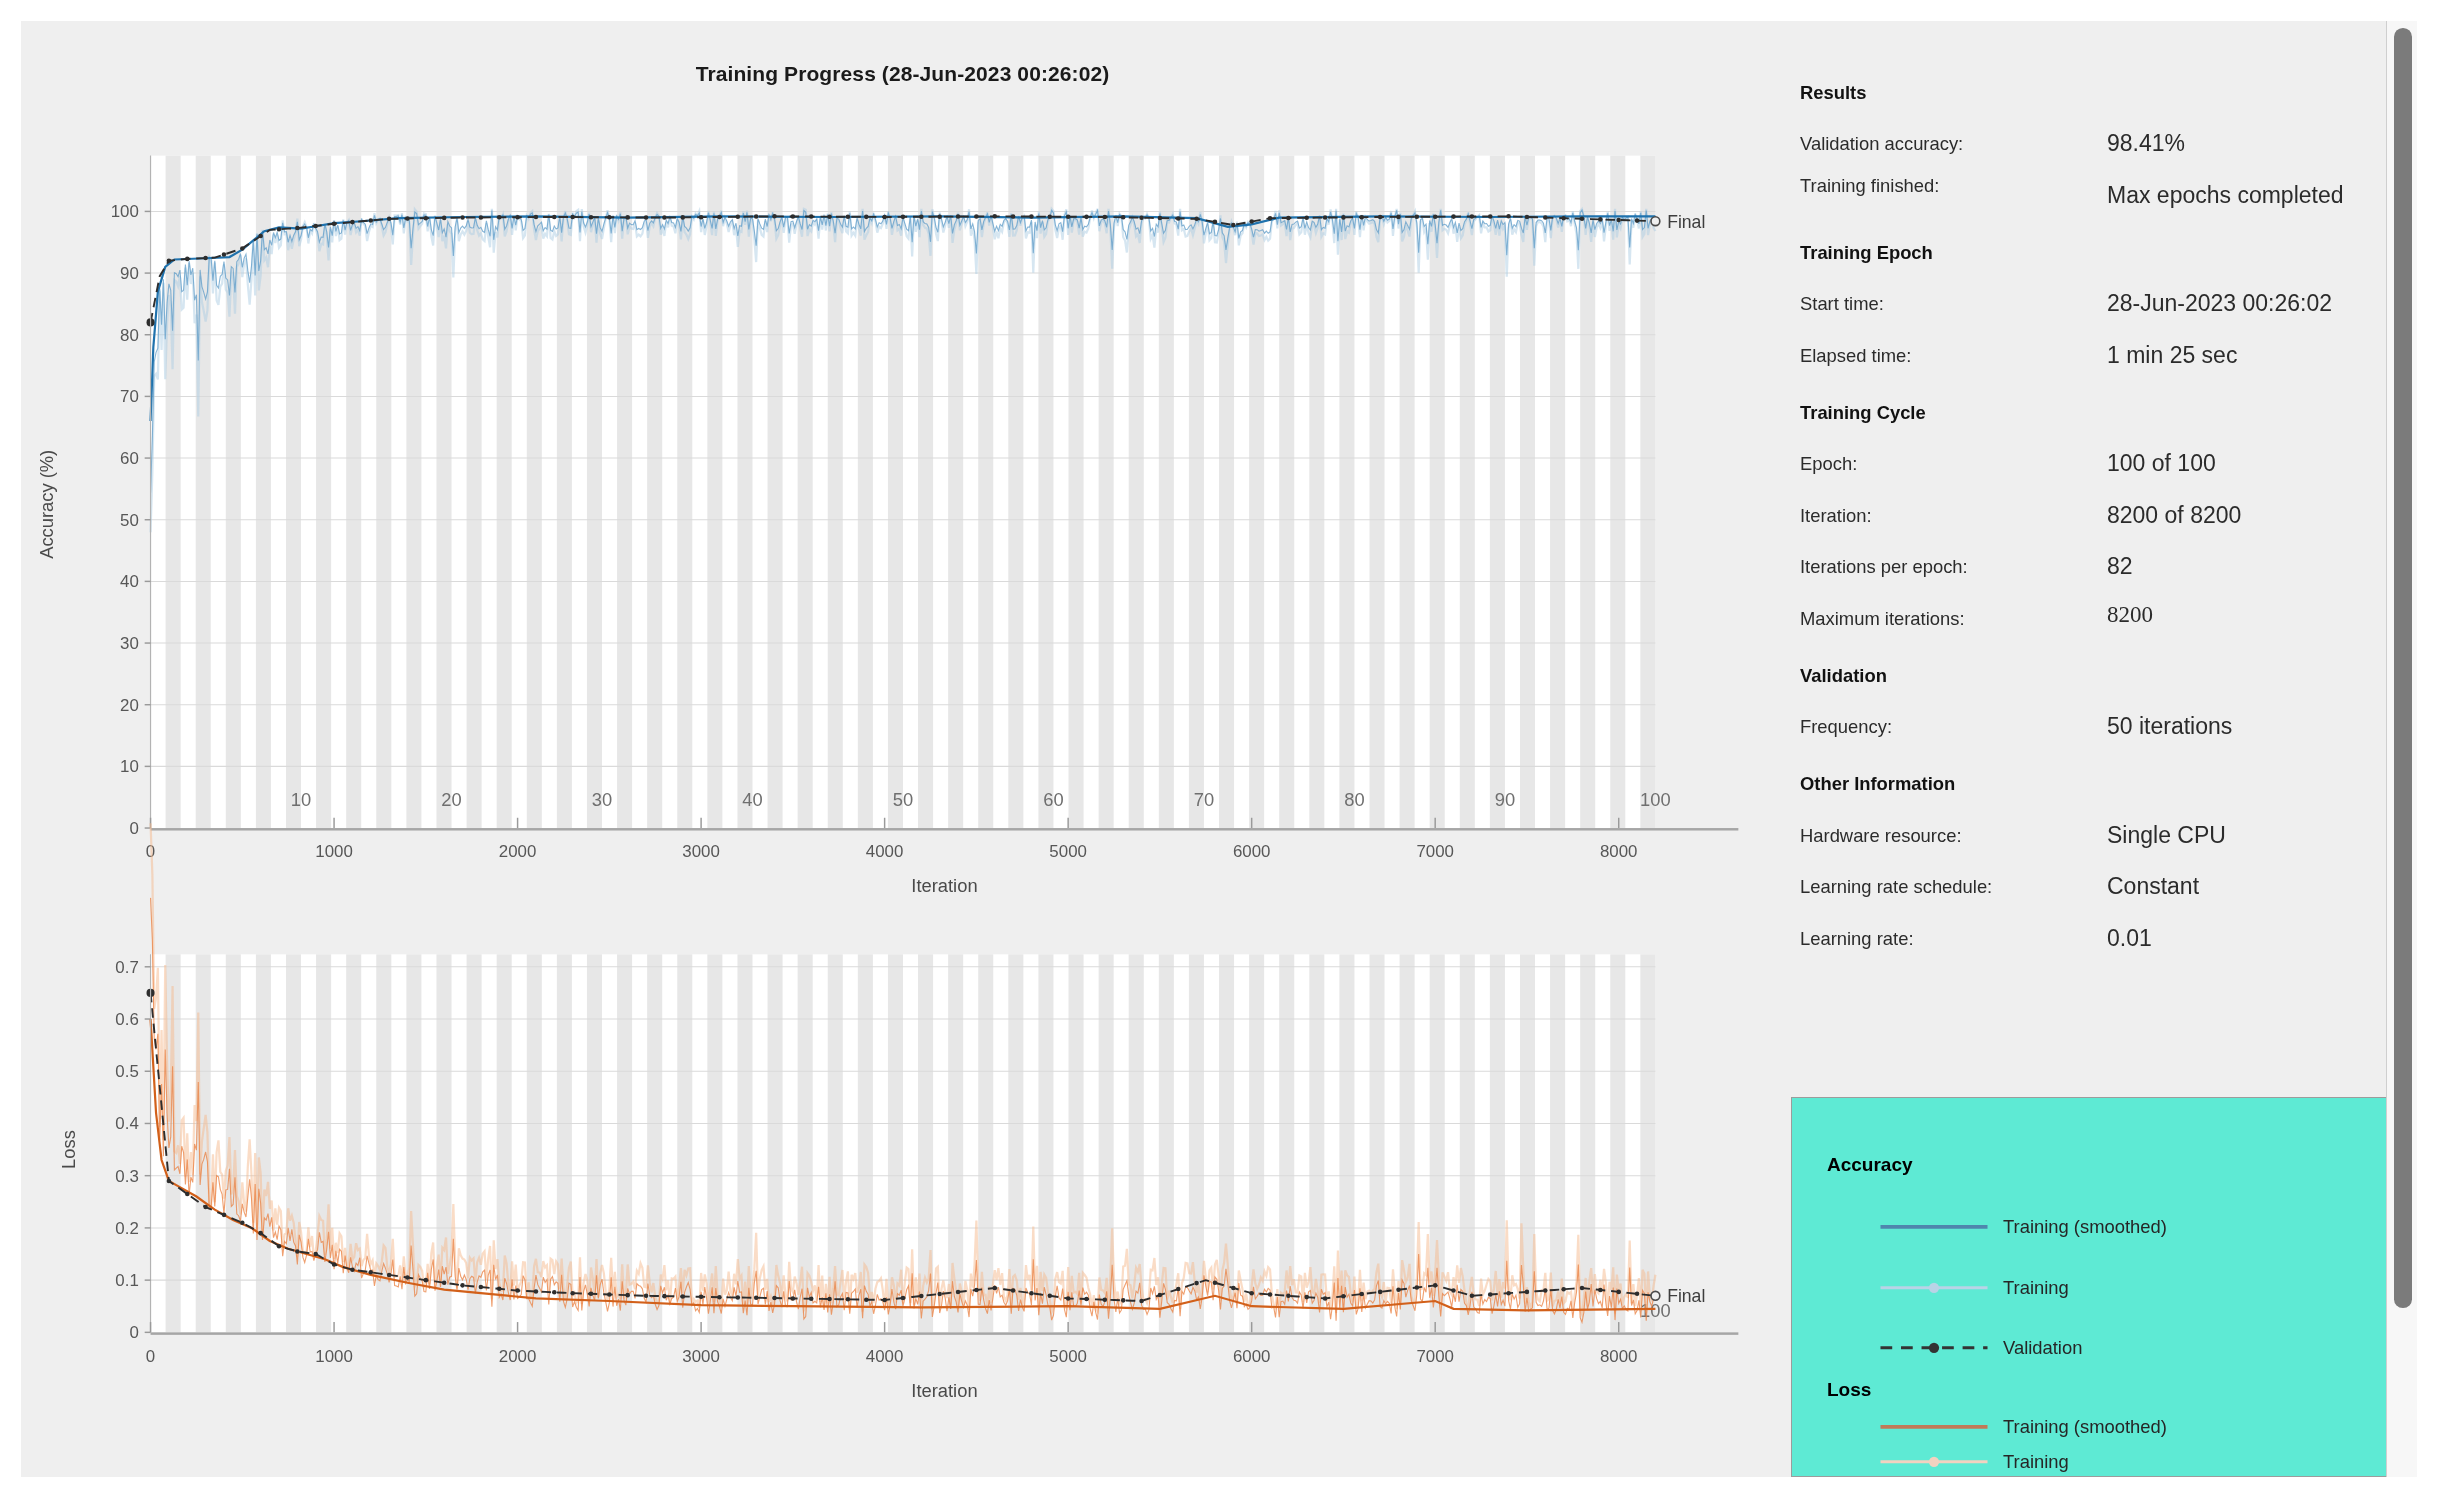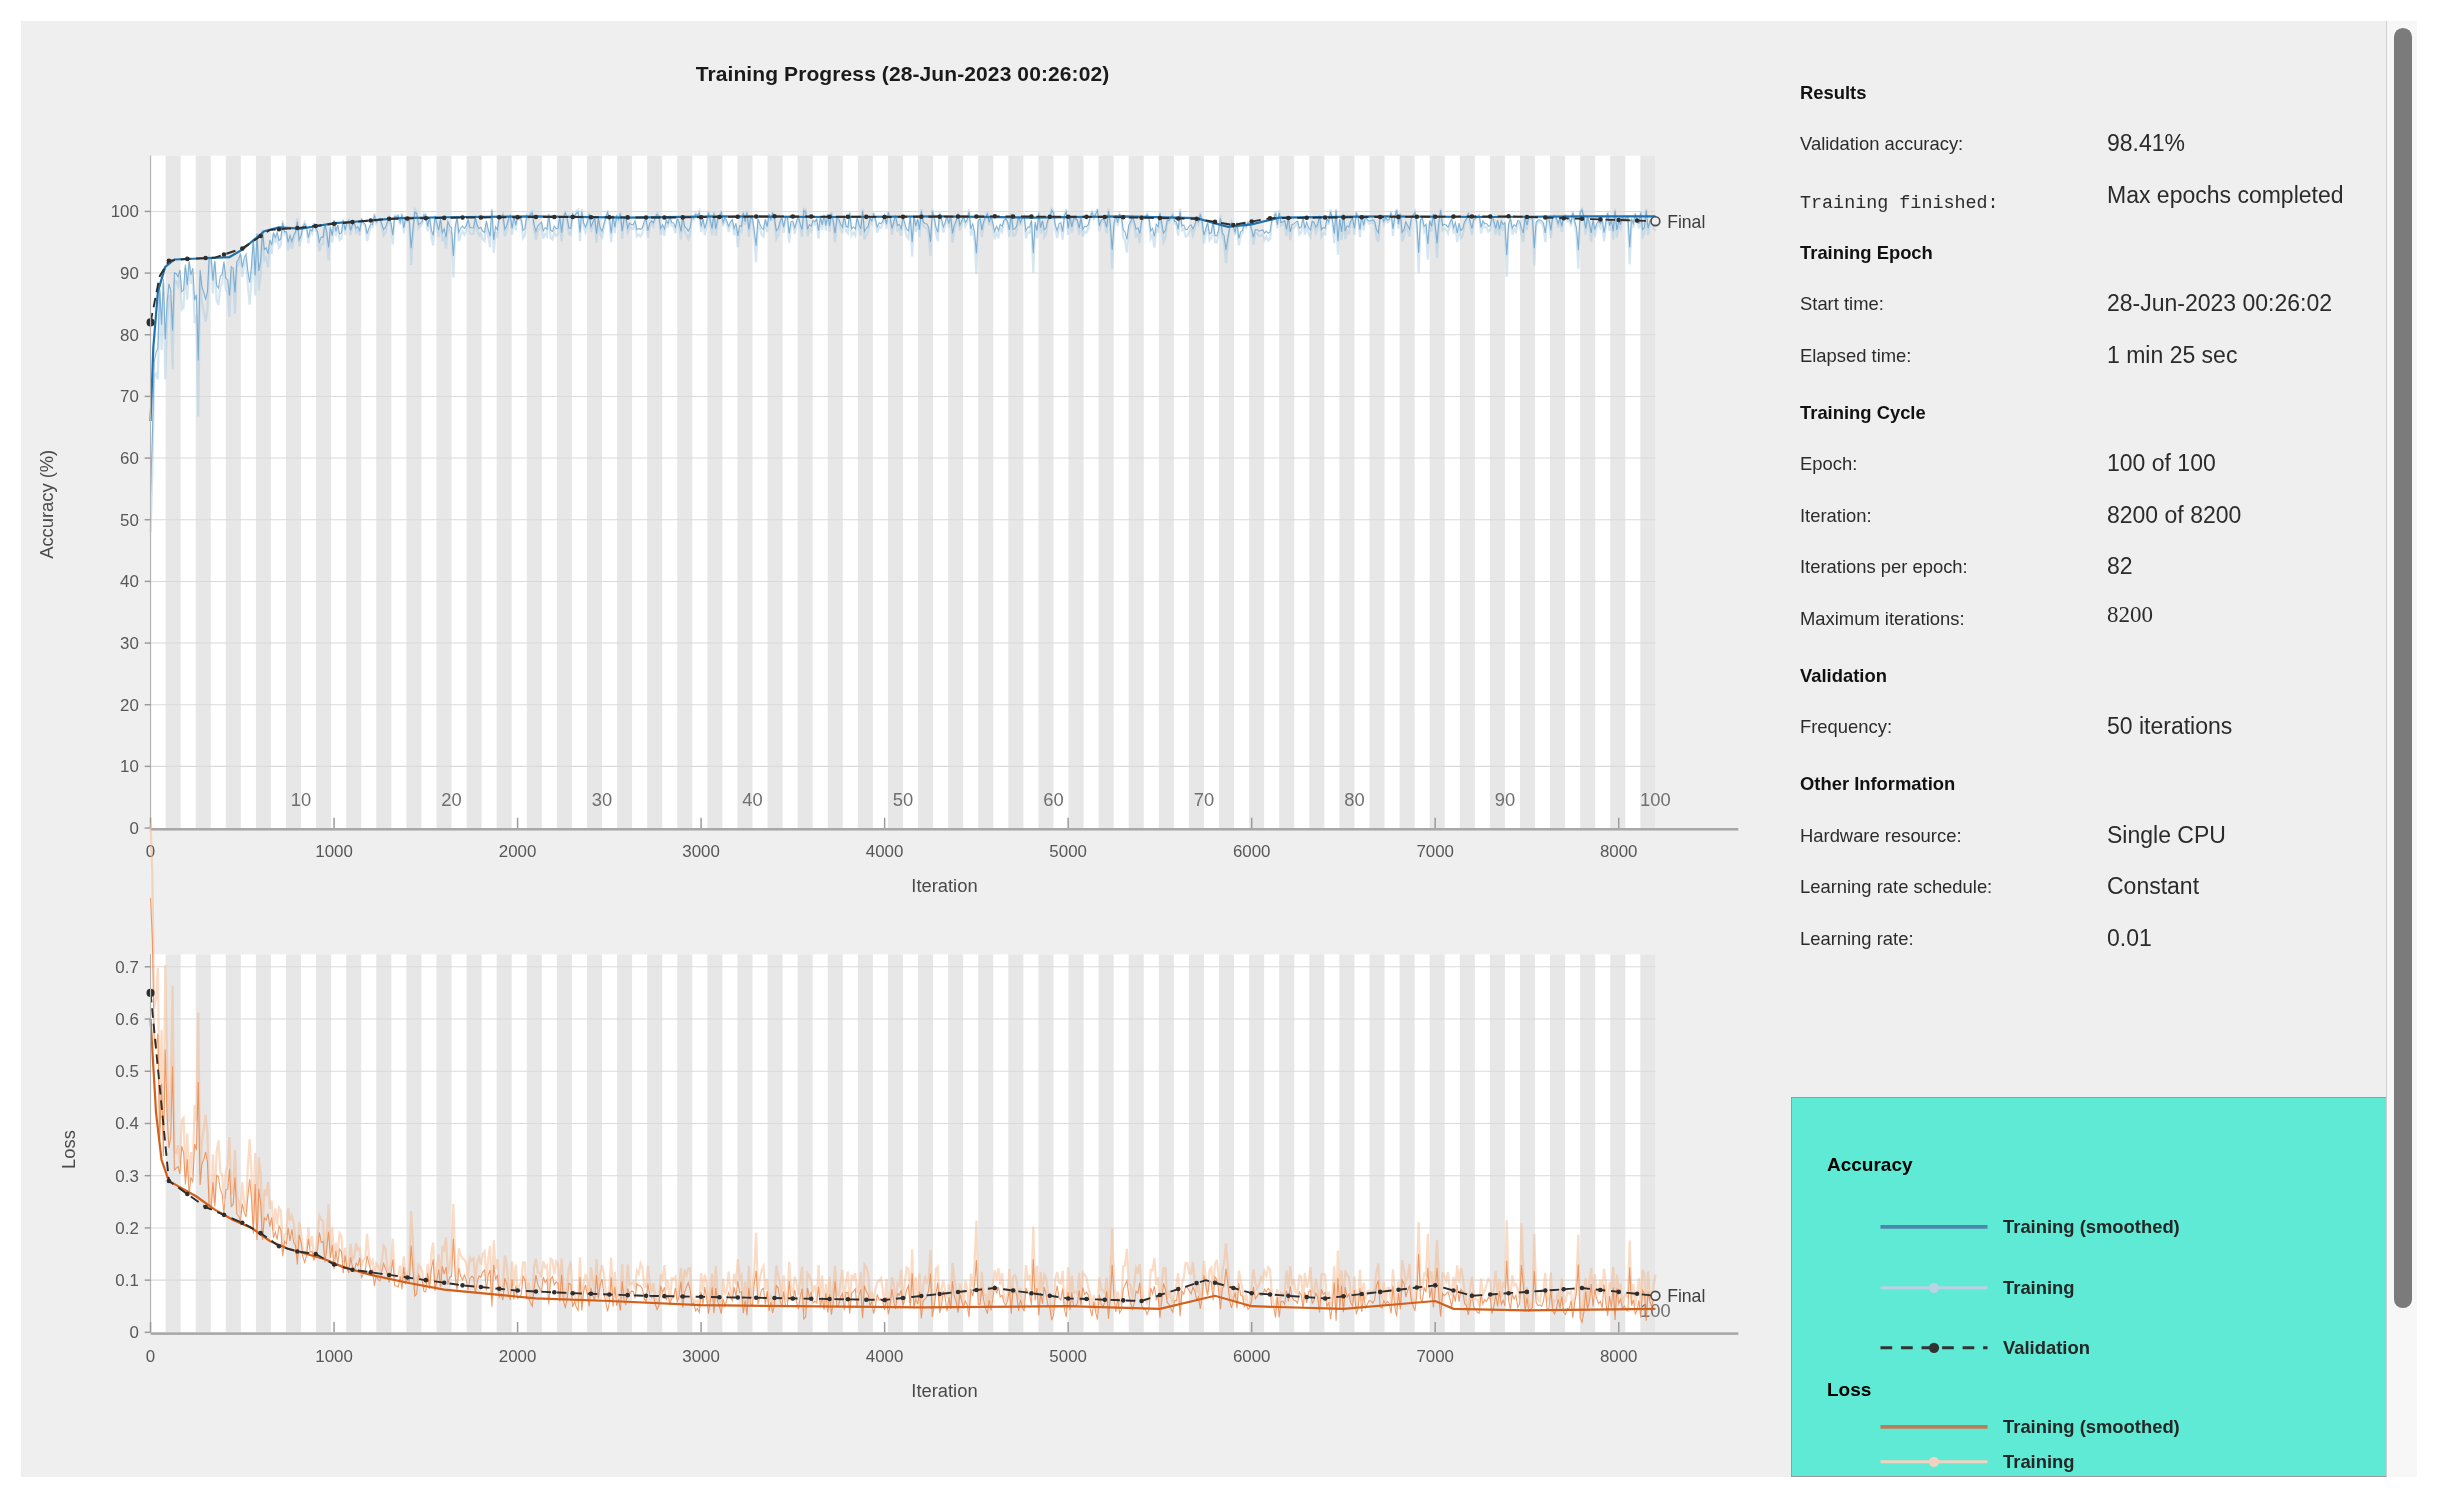--- a/index.html
+++ b/index.html
@@ -10,21 +10,21 @@
         font-size:21px;font-weight:bold;color:#1a1a1a;letter-spacing:0.1px;}
   #plots{position:absolute;left:0;top:0;width:2438px;height:1510px;}
   .info-header{position:absolute;left:1800px;font-size:18.4px;font-weight:bold;color:#111;
         height:25px;line-height:25px;white-space:nowrap;}
   .info-label{position:absolute;left:1800px;font-size:18.4px;color:#2b2b2b;height:25px;line-height:25px;white-space:nowrap;}
   .info-value{position:absolute;left:2107px;font-size:23px;color:#2b2b2b;height:25px;line-height:25px;white-space:nowrap;}
   #legend-box{position:absolute;left:1791px;top:1097px;width:596px;height:380px;background:#5eead4;
         border:1.5px solid #9c9c9c;box-sizing:border-box;}
   .legend-header{position:absolute;left:35px;font-size:19px;font-weight:bold;color:#000;
         height:23.5px;line-height:23.5px;}
-  .legend-row-label{position:absolute;left:211px;font-size:18.4px;color:#262626;height:23.5px;line-height:23.5px;white-space:nowrap;font-weight:bold;}
+  .legend-row-label{position:absolute;left:211px;font-size:18.4px;color:#262626;height:23.5px;line-height:23.5px;white-space:nowrap;}
   .legend-swatch{position:absolute;left:87px;width:110px;height:17.6px;}
   #scrollbar-track{position:absolute;left:2386px;top:20.6px;width:31px;height:1456px;background:#f7f7f7;
         border-left:0.7px solid #cfcfcf;box-sizing:border-box;}
   #scrollbar-thumb{position:absolute;left:2394px;top:28px;width:17.6px;height:1280px;background:#7b7b7b;border-radius:8.8px;}
 </style>
 </head>
 <body>
 
 <div id="page">
   <div id="panel"></div>
@@ -424,21 +424,21 @@
         <line x1="197" y1="1317.02" x2="205" y2="1317.02" stroke="#9a9a9a" stroke-width="2"></line>
         <text x="189" y="1325.02" text-anchor="end" font-size="23" fill="#575757">0.7</text>
         <text x="1286.5" y="1903" text-anchor="middle" font-size="25" fill="#4a4a4a">Iteration</text>
         <text x="102" y="1566.01" text-anchor="middle" font-size="25" fill="#4a4a4a" transform="rotate(-90 102 1566.01)">Loss</text>
       </g>
     </svg>
   <div id="info-col">
       <div class="info-header" style="top: 80px;">Results</div>
       <div class="info-label" style="top: 131px;">Validation accuracy:</div>
       <div class="info-value" style="top: 131px;">98.41%</div>
-      <div class="info-label" style="top: 191px; font-family: Liberation Mono, monospace;">Training finished:</div>
+      <div class="info-label" style="top: 173px;">Training finished:</div>
       <div class="info-value" style="top: 183px;">Max epochs completed</div>
       <div class="info-header" style="top: 240px;">Training Epoch</div>
       <div class="info-label" style="top: 291px;">Start time:</div>
       <div class="info-value" style="top: 291px;">28-Jun-2023 00:26:02</div>
       <div class="info-label" style="top: 343px;">Elapsed time:</div>
       <div class="info-value" style="top: 343px;">1 min 25 sec</div>
       <div class="info-header" style="top: 400px;">Training Cycle</div>
       <div class="info-label" style="top: 451px;">Epoch:</div>
       <div class="info-value" style="top: 451px;">100 of 100</div>
       <div class="info-label" style="top: 503px;">Iteration:</div>

